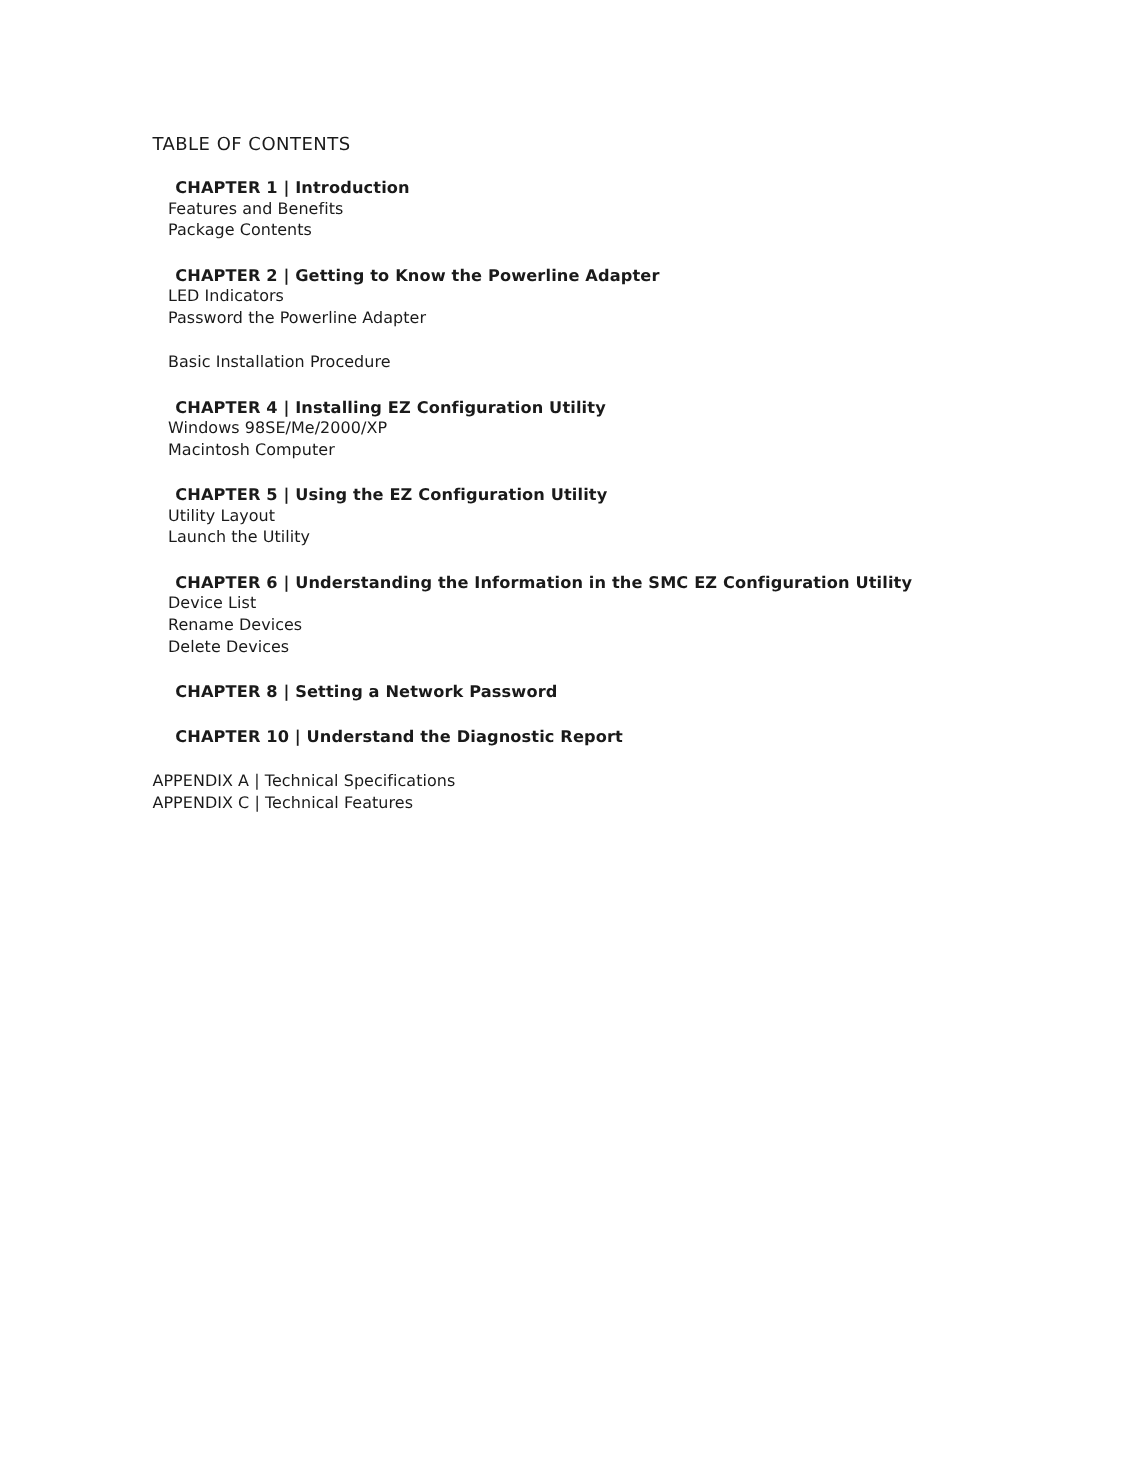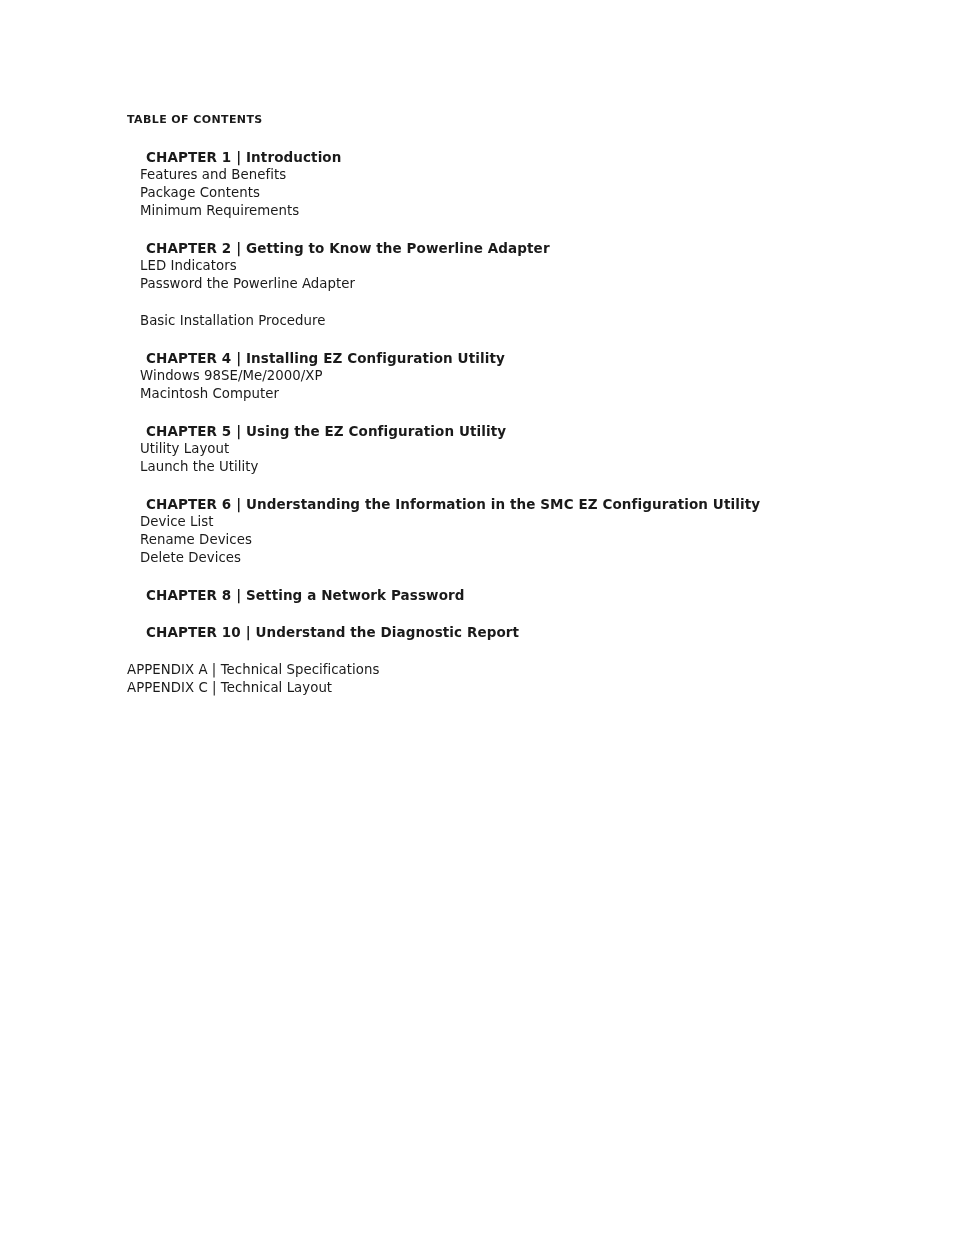--- a/index.html
+++ b/index.html
@@ -24,22 +24,22 @@
     background: #ffffff;
     overflow: hidden;
   }
   #toc {
     position: absolute;
     left: 127px;
     top: 111px;
     width: 760px;
   }
   .toc-title {
-    font-size: 11px;
-    font-weight: bold;
+    font-size: 15px;
+    font-weight: normal;
     letter-spacing: 0.4px;
     line-height: 18px;
     margin: 0 0 0 0;
     white-space: nowrap;
   }
   .group {
     margin-top: 19px;
   }
   .chapter {
     font-size: 13.5px;
@@ -72,21 +72,20 @@
 <body>
 
 <div id="page">
   <div id="toc">
     <div class="toc-title">TABLE OF CONTENTS</div>
     <div id="chapter-list">
         <div class="group">
           <div class="chapter">CHAPTER 1 | Introduction</div>
           <div class="sub">Features and Benefits</div>
           <div class="sub">Package Contents</div>
-          <div class="sub">Minimum Requirements</div>
         </div>
         <div class="group">
           <div class="chapter">CHAPTER 2 | Getting to Know the Powerline Adapter</div>
           <div class="sub">LED Indicators</div>
           <div class="sub">Password the Powerline Adapter</div>
         </div>
         <div class="group">
           <div class="sub">Basic Installation Procedure</div>
         </div>
         <div class="group">
@@ -107,16 +106,16 @@
         </div>
         <div class="group">
           <div class="chapter">CHAPTER 8 | Setting a Network Password</div>
         </div>
         <div class="group">
           <div class="chapter">CHAPTER 10 | Understand the Diagnostic Report</div>
         </div>
       </div>
     <div id="appendix-list" class="appendix-block">
         <div class="appendix">APPENDIX A | Technical Specifications</div>
-        <div class="appendix">APPENDIX C | Technical Layout</div>
+        <div class="appendix">APPENDIX C | Technical Features</div>
       </div>
   </div>
 </div>
 
 </body></html>

